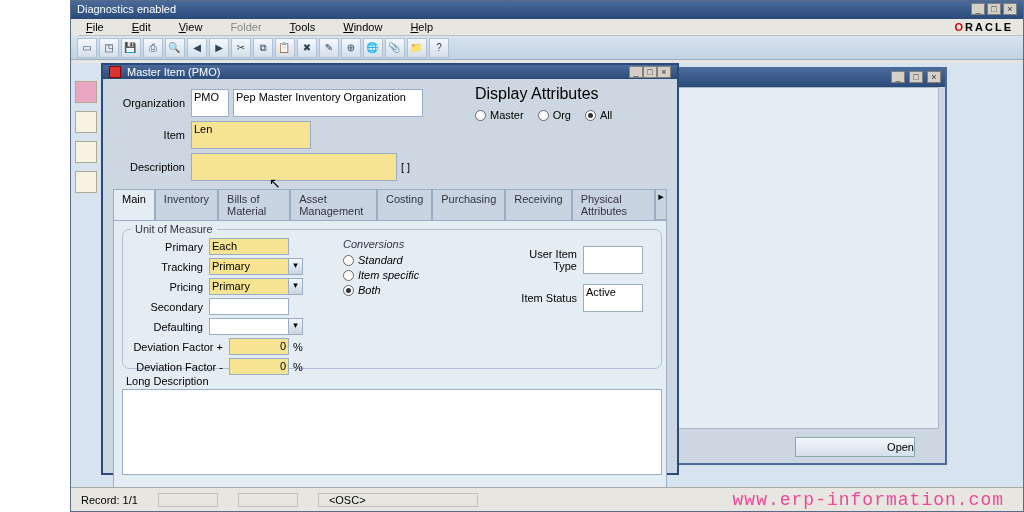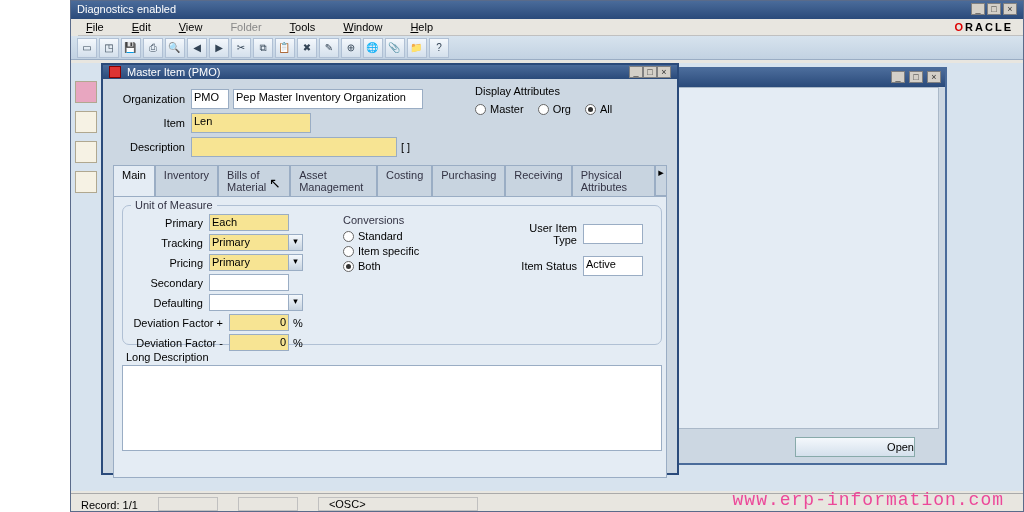--- a/index.html
+++ b/index.html
@@ -24,48 +24,48 @@
   .bg-child .ctitle { background: linear-gradient(#4a6b9a,#2a4a7a); height: 18px; display: flex; justify-content: flex-end; gap: 4px; padding: 2px 4px; }
   .bg-child .open-btn { position: absolute; bottom: 6px; right: 30px; width: 120px; height: 20px; background: linear-gradient(#f4f8fc,#d4e0ec); border: 1px solid #8aa; text-align: right; line-height: 18px; }
   .bg-child .panelbody { position: absolute; top: 18px; left: 6px; right: 6px; bottom: 34px; background: #e4ecf4; border: 1px solid #aab8c8; }
   .master { position: absolute; left: 30px; top: 0; width: 578px; height: 412px; background: #ccd7e2; border: 2px solid #2a4a7a; }
   .master .ctitle { background: linear-gradient(#4a6b9a,#2a4a7a); color: #fff; height: 14px; display: flex; align-items: center; padding: 0 6px; font-size: 11px; }
   .master .ctitle .redbox { width: 12px; height: 12px; background: #d33; margin-right: 6px; border:1px solid #800; }
   .master .ctitle .spacer { flex: 1; }
   .master-body { position: absolute; top: 18px; left: 0; right: 0; bottom: 0; padding: 6px 10px; }
   .formrow { display: flex; align-items: center; margin-bottom: 4px; }
   .formrow label { width: 78px; text-align: right; padding-right: 6px; }
-  .field { background: #fff; border: 1px solid #9aadc4; height: 20px; padding: 0 2px; line-height: 15px; }
+  .field { background: #fff; border: 1px solid #9aadc4; height: 28px; padding: 0 2px; line-height: 15px; }
   .field.yellow { background: #f7e493; }
   .tabs { display: flex; margin-top: 8px; }
   .tab { padding: 3px 8px; background: #c8d4e0; border: 1px solid #9aadc4; border-bottom: none; font-size: 11px; color:#334; }
   .tab.active { background: #e4ecf4; font-weight: normal; color:#000;}
   .tab:first-child.active { border-left: 1px solid #9aadc4; }
   .tab-end { width: 16px; text-align:center; border:1px solid #9aadc4; background:#c8d4e0; margin-left:auto; }
   .tab-panel { border: 1px solid #9aadc4; background: #e4ecf4; padding: 8px; height: 282px; }
   .group { border: 1px solid #b0c0d4; padding: 8px 8px 4px 8px; position: relative; margin-bottom: 6px; }
   .group > .legend { position: absolute; top: -7px; left: 8px; background: #e4ecf4; padding: 0 4px; font-size: 11px; color:#334; }
   .uom-row { display: flex; align-items: center; margin-bottom: 3px; }
   .uom-row label { width: 78px; text-align: right; padding-right: 6px; font-size: 11px;}
   .uom-field { background: #f7e493; border: 1px solid #9aadc4; width: 80px; height: 17px; line-height:15px; padding:0 2px;}
   .uom-field.white { background:#fff; }
-  .conv-col { position: absolute; left: 220px; top: 8px; }
+  .conv-col { position: absolute; left: 220px; top: 8px; font-style: italic; }
   .conv-col .legend2 { font-size: 11px; margin-bottom:4px; color:#334; }
   .radio-row { display:flex; align-items:center; gap:4px; font-size:11px; margin-bottom:3px;}
   .radio-dot { width:11px; height:11px; border-radius:50%; border:1px solid #666; background:#fff; display:inline-flex; align-items:center; justify-content:center;}
   .radio-dot.sel::after { content:""; width:5px; height:5px; border-radius:50%; background:#333; }
   .rt-col { position: absolute; left: 380px; top: 16px; }
   .rt-row { display:flex; align-items:center; margin-bottom:10px;}
   .rt-row label { width:80px; text-align:right; padding-right:6px; font-size:11px;}
   .longdesc { margin-top: 2px; }
   .longdesc-box { width: 540px; height: 86px; border:1px solid #9aadc4; background:#fff; }
   .display-attrs { position:absolute; left: 372px; top: 2px; }
-  .display-attrs .legend3 { font-size:11px; margin-bottom:6px; }
+  .display-attrs .legend3 { font-size:16px; margin-bottom:6px; }
   .display-attrs .rads { display:flex; gap:14px; }
-  .footer { position:absolute; left:0; bottom:0; right:0; height:18px; background:#e8e6e0; border-top:1px solid #aaa; display:flex; align-items:flex-end; padding:0 10px; gap:20px; font-size:11px;}
+  .footer { position:absolute; left:0; bottom:0; right:0; height:24px; background:#e8e6e0; border-top:1px solid #aaa; display:flex; align-items:center; padding:6px 10px; gap:20px; font-size:11px;}
   .footer .cell { border:1px solid #c0c0c0; padding:0 10px; height:14px; line-height:12px; min-width:60px;}
   .watermark { position:absolute; right:20px; bottom:2px; font-size:18px; color:#ec4899; font-family: "Courier New", monospace; letter-spacing:1px;}
   .cboxarr { display:inline-block; width:14px; height:17px; background:linear-gradient(#f4f8fc,#c8d4e0); border:1px solid #9aadc4; border-left:none; text-align:center; line-height:13px; font-size:9px; vertical-align:top;}
   .bracket { margin-left:4px; font-size:11px; }
   .cur { position:absolute; left:166px; top:92px; font-size:14px; pointer-events:none; }
 </style>
 </head>
 <body>
 
 <div class="app-root">

